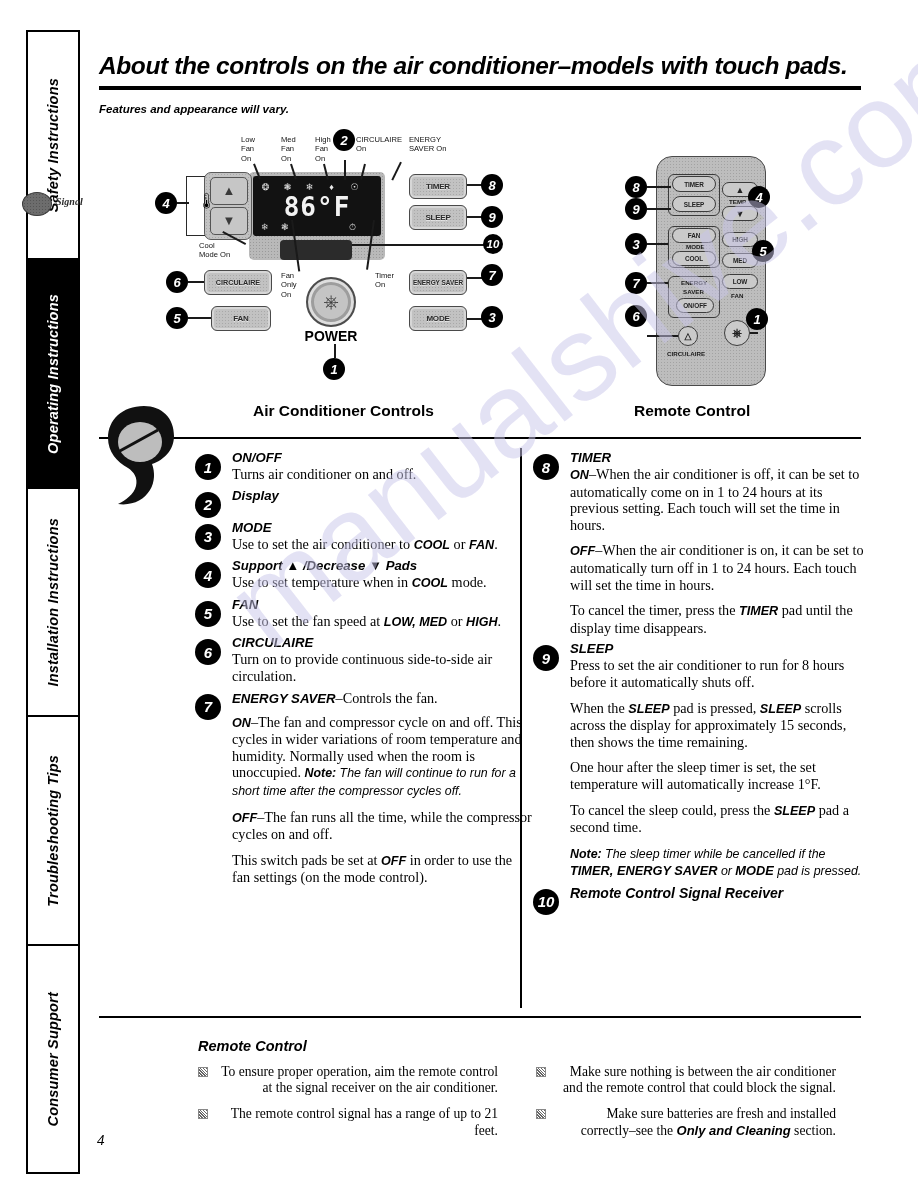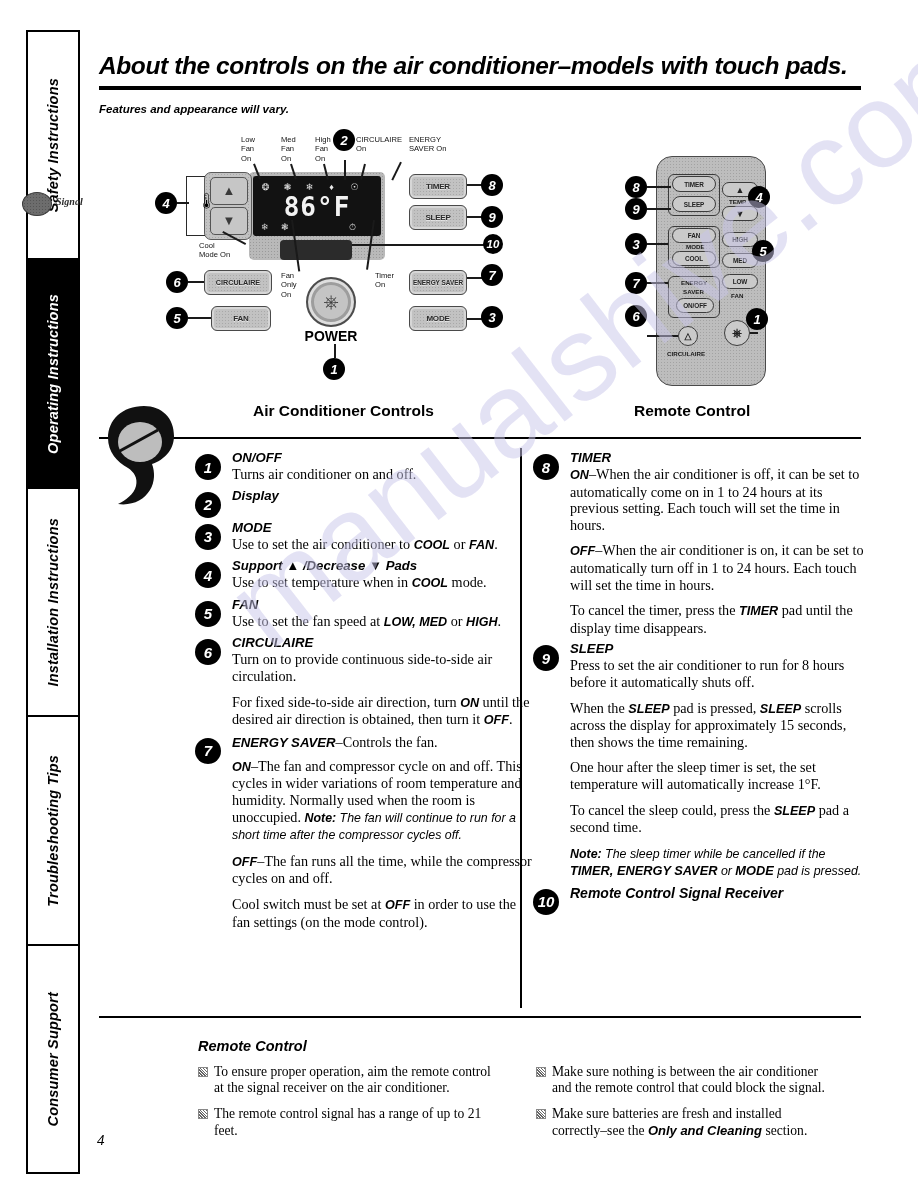--- a/index.html
+++ b/index.html
@@ -125,21 +125,21 @@
   .bd:last-child{margin-bottom:0;}
   b.s{font-family:"Liberation Sans",sans-serif;font-weight:bold;font-style:italic;font-size:12.6px;}
   i.n{font-family:"Liberation Sans",sans-serif;font-style:italic;font-size:12.4px;}
   i.nb{font-family:"Liberation Sans",sans-serif;font-style:italic;font-weight:bold;font-size:12.4px;margin-top:28px;}
   i.cc{font-family:"Liberation Sans",sans-serif;font-style:italic;font-weight:bold;font-size:12.8px;}
 
   
   #bottom-rule{position:absolute;left:99px;top:1016px;width:762px;height:2.4px;background:#000;}
   #rc-head{position:absolute;left:198px;top:1038px;
            font-family:"Liberation Sans",sans-serif;font-weight:bold;font-style:italic;font-size:14.5px;}
-  .blist{position:absolute;width:300px;font-size:13.6px;line-height:16.2px;}
+  .blist{position:absolute;width:300px;font-size:13.6px;line-height:16.2px;text-align:right;}
   #blistL{left:198px;top:1064px;}
   #blistR{left:536px;top:1064px;}
   .bullet-row{position:relative;padding-left:16px;margin-bottom:10px;}
   .bullet-row .bu{position:absolute;left:0;top:3px;width:8px;height:8px;
                   background:repeating-linear-gradient(45deg,#666 0 1px,#fff 1px 2px);
                   border:.5px solid #888;}
   #pageno{position:absolute;left:97px;top:1132px;font-style:italic;font-size:15px;}
 
   
   #watermark{position:absolute;left:330px;top:300px;width:640px;height:640px;
@@ -341,29 +341,28 @@
     <div class="item">
       <div class="num">5</div>
       <div class="hd">FAN</div>
       <div class="bd"><span>Use to set the fan speed at </span><b class="s">LOW,</b><b class="s"> MED</b><span> or </span><b class="s">HIGH</b><span>.</span></div>
     </div>
 
     <div class="item">
       <div class="num">6</div>
       <div class="hd">CIRCULAIRE</div>
       <div class="bd">Turn on to provide continuous side-to-side air circulation.</div>
-      <div class="bd"><span>For fixed side-to-side air direction, turn </span><b class="s">ON</b><span> until the desired air direction is obtained, then turn it </span><b class="s">OFF</b><span>.</span></div>
     </div>
 
     <div class="item">
       <div class="num">7</div>
       <div class="hd"><span>ENERGY SAVER</span><span style="font-family:'Liberation Serif',serif;font-weight:normal;font-style:normal;font-size:14.2px;">–Controls the fan.</span></div>
       <div class="bd" style="margin-top:7px;"><b class="s">ON</b><span>–The fan and compressor cycle on and off. This cycles in wider variations of room temperature and humidity. Normally used when the room is unoccupied. </span><i class="nb">Note:</i><i class="n"> The fan will continue to run for a short time after the compressor cycles off.</i></div>
       <div class="bd"><b class="s">OFF</b><span>–The fan runs all the time, while the compressor cycles on and off.</span></div>
-      <div class="bd"><span>Cool switch must be set at </span><b class="s">OFF</b><span> in order to use the fan settings (on the mode control).</span></div>
+      <div class="bd"><span>This switch pads be set at </span><b class="s">OFF</b><span> in order to use the fan settings (on the mode control).</span></div>
     </div>
   </div>
 
   <div class="col" id="colR">
 
     <div class="item">
       <div class="num">8</div>
       <div class="hd">TIMER</div>
       <div class="bd"><b class="s">ON</b><span>–When the air conditioner is off, it can be set to automatically come on in 1 to 24 hours at its previous setting. Each touch will set the time in hours.</span></div>
       <div class="bd"><b class="s">OFF</b><span>–When the air conditioner is on, it can be set to automatically turn off in 1 to 24 hours. Each touch will set the time in hours.</span></div>

